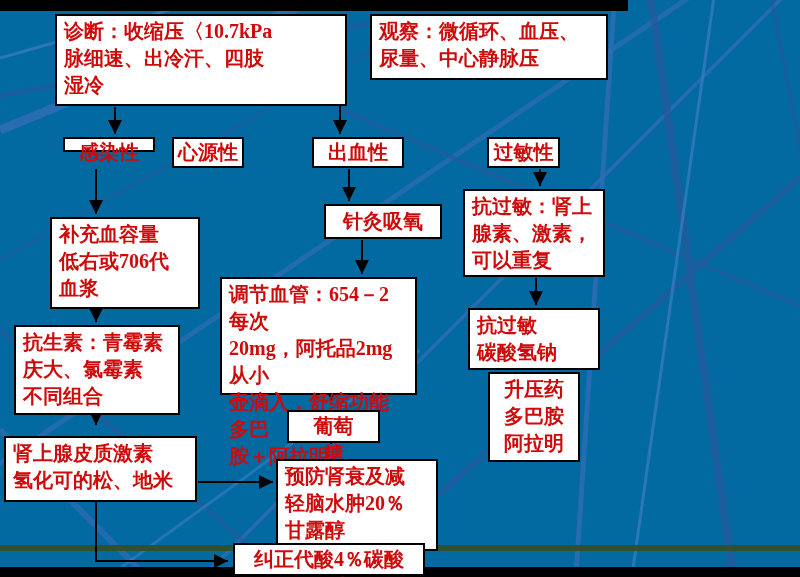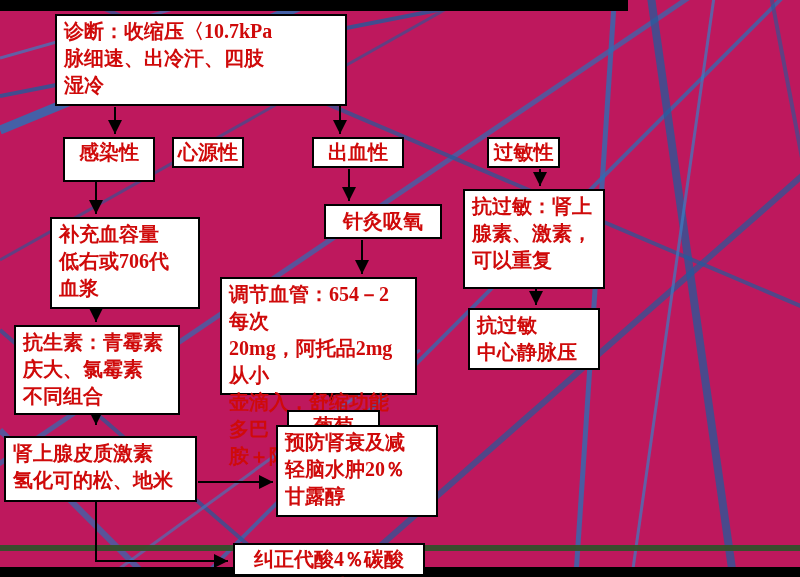--- a/index.html
+++ b/index.html
@@ -1,18 +1,18 @@
 <!DOCTYPE html>
 <html><head>
 <meta charset="utf-8">
 <style>
   html,body{margin:0;padding:0;background:#000;}
   .slide{
     position:relative;width:800px;height:577px;overflow:hidden;
-    background:#be185d;
+    background:#0369a1;
     font-family:"Liberation Serif","DejaVu Serif",serif;
   }
   .bg-layer{position:absolute;left:0;top:0;width:800px;height:577px;z-index:1;}
   .arrow-layer{position:absolute;left:0;top:0;width:800px;height:577px;z-index:2;}
   .box{
     position:absolute;z-index:3;box-sizing:border-box;
     background:#ffffff;border:2px solid #000;
     color:#cf0a0a;font-weight:bold;font-size:20px;line-height:27px;
     padding:2px 7px;white-space:pre-line;
   }
@@ -63,56 +63,61 @@
     <line x1="96" y1="416" x2="96" y2="425" stroke="#000" stroke-width="2" marker-end="url(#ah)"></line>
     <line x1="198" y1="482" x2="273" y2="482" stroke="#000" stroke-width="2" marker-end="url(#ah)"></line>
     <line x1="96" y1="495" x2="96" y2="561" stroke="#000" stroke-width="2"></line>
     <line x1="95" y1="561" x2="228" y2="561" stroke="#000" stroke-width="2" marker-end="url(#ah)"></line>
   </svg>
 
   <div class="box" style="left:55px;top:14px;width:292px;height:92px">诊断：收缩压〈10.7kPa
 脉细速、出冷汗、四肢
 湿冷</div>
 
+  <div class="box" style="left:370px;top:14px;width:238px;height:66px">观察：微循环、血压、
+尿量、中心静脉压</div>
 
-  <div class="box tcenter" style="left:63px;top:137px;width:92px;height:45px;line-height:25px;padding:1px 0">感染性</div>
+  <div class="box tcenter" style="left:63px;top:137px;width:92px;height:15px;line-height:25px;padding:1px 0">感染性</div>
 
   <div class="box tcenter" style="left:172px;top:137px;width:72px;height:31px;line-height:25px;padding:1px 0">心源性</div>
 
   <div class="box tcenter" style="left:312px;top:137px;width:92px;height:31px;line-height:25px;padding:1px 9px">出血性</div>
 
   <div class="box tcenter" style="left:487px;top:137px;width:73px;height:31px;line-height:25px;padding:1px 0">过敏性</div>
 
   <div class="box tcenter" style="left:324px;top:204px;width:118px;height:35px;line-height:29px;padding:1px 0">针灸吸氧</div>
 
-  <div class="box" style="left:463px;top:189px;width:142px;height:100px">抗过敏：肾上
+  <div class="box" style="left:463px;top:189px;width:142px;height:88px">抗过敏：肾上
 腺素、激素，
 可以重复</div>
 
   <div class="box" style="left:50px;top:217px;width:150px;height:92px">补充血容量
 低右或706代
 血浆</div>
 
   <div class="box" style="left:220px;top:277px;width:197px;height:118px">调节血管：654－2每次
 20mg，阿托品2mg从小
 壶滴入，舒缩功能多巴
 胺＋阿拉明</div>
 
   <div class="box" style="left:468px;top:308px;width:132px;height:62px">抗过敏
-中心静脉压</div>
+碳酸氢钠</div>
 
   <div class="box" style="left:14px;top:325px;width:166px;height:90px">抗生素：青霉素
 庆大、氯霉素
 不同组合</div>
 
+  <div class="box tcenter" style="left:488px;top:372px;width:92px;height:90px">升压药
+多巴胺
+阿拉明</div>
 
   <div class="box tcenter" style="left:287px;top:410px;width:93px;height:33px;line-height:27px;padding:1px 16px">葡萄糖</div>
 
   <div class="box" style="left:4px;top:436px;width:193px;height:66px">肾上腺皮质激素
 氢化可的松、地米</div>
 
-  <div class="box" style="left:276px;top:425px;width:162px;height:92px">预防肾衰及减
+  <div class="box" style="left:276px;top:459px;width:162px;height:92px">预防肾衰及减
 轻脑水肿20％
 甘露醇</div>
 
   <div class="box tcenter" style="left:233px;top:543px;width:192px;height:33px;line-height:27px;padding:1px 16px">纠正代酸4％碳酸氢钠</div>
 
 </div>
 
 </body></html>

